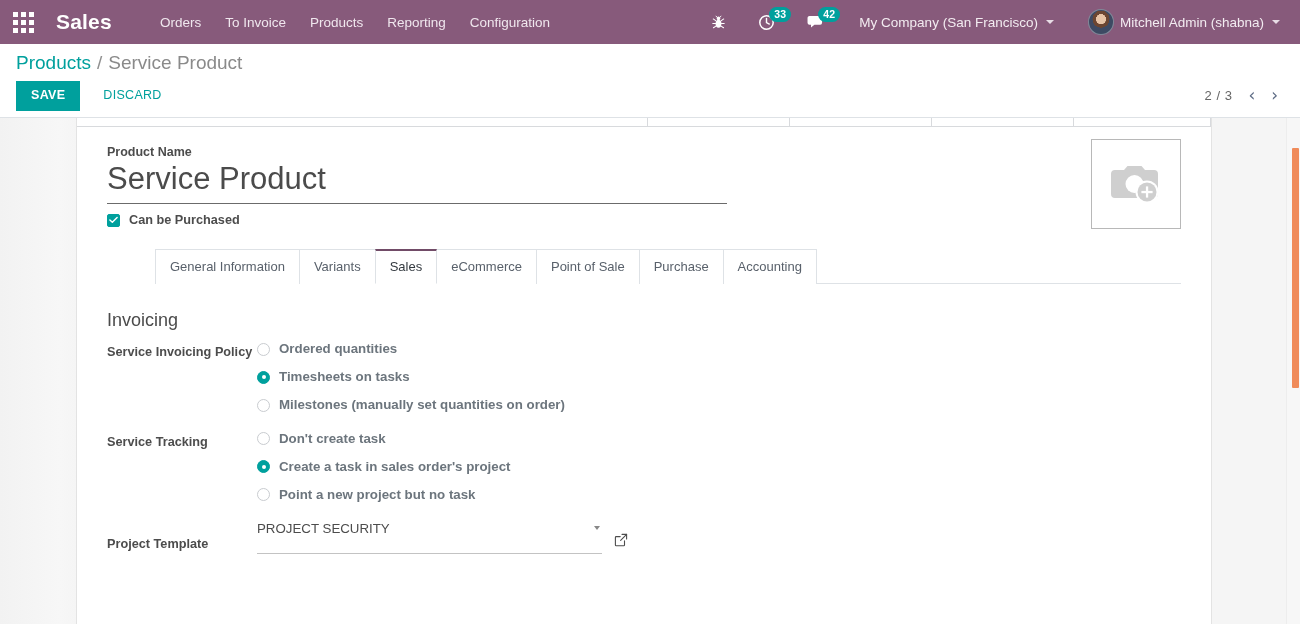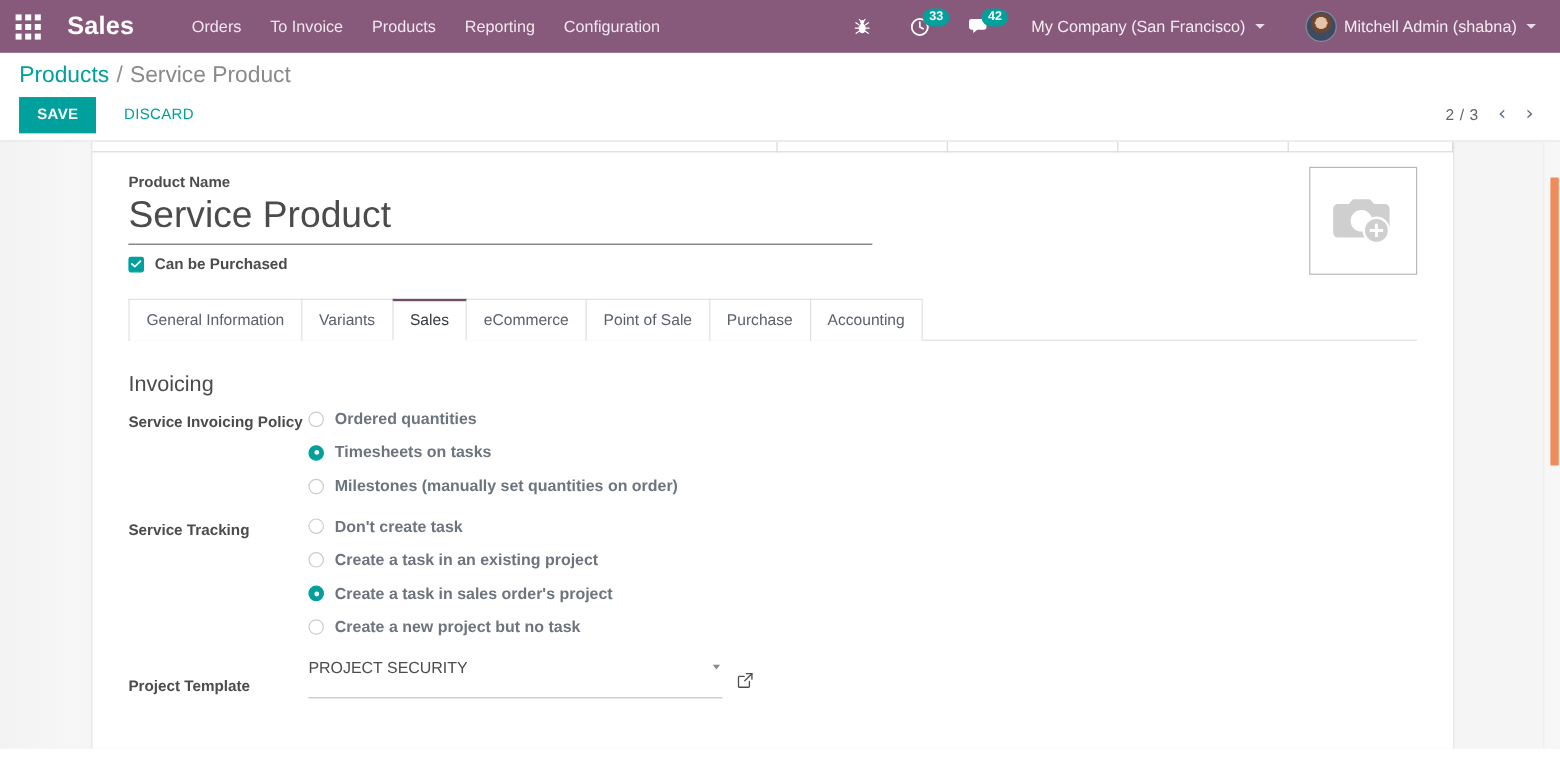--- a/index.html
+++ b/index.html
@@ -238,20 +238,21 @@
     cursor: pointer;
   }
 
   
   .notebook { margin-top: 22px; }
   .tabs {
     display: flex;
     border-bottom: 1px solid #dee2e6;
     padding-left: 0;
     position: relative;
+    margin-left: 48px;
   }
   .tab {
     font-size: 13px;
     color: #59616b;
     padding: 9px 14px 9px 14px;
     border: 1px solid #dee2e6;
     border-bottom: none;
     background: #fff;
     margin-bottom: -1px;
     margin-right: -1px;
@@ -521,30 +522,26 @@
           </div>
 
           <div class="form-row">
             <div class="form-label">Service Tracking</div>
             <div class="radio-list">
               <label class="radio-item">
                 <span class="radio"></span>
                 <span class="radio-label">Don't create task</span>
               </label>
               <label class="radio-item">
-                <span class="radio"></span>
-                <span class="radio-label">Create a task in an existing project</span>
-              </label>
-              <label class="radio-item">
                 <span class="radio checked"></span>
                 <span class="radio-label">Create a task in sales order's project</span>
               </label>
               <label class="radio-item">
                 <span class="radio"></span>
-                <span class="radio-label">Create a new project but no task</span>
+                <span class="radio-label">Point a new project but no task</span>
               </label>
             </div>
           </div>
 
           <div class="form-row m2o-row">
             <div class="form-label">Project Template</div>
             <div class="m2o-field">
               <span class="m2o-value">PROJECT SECURITY</span>
               <span class="m2o-caret"></span>
             </div>

